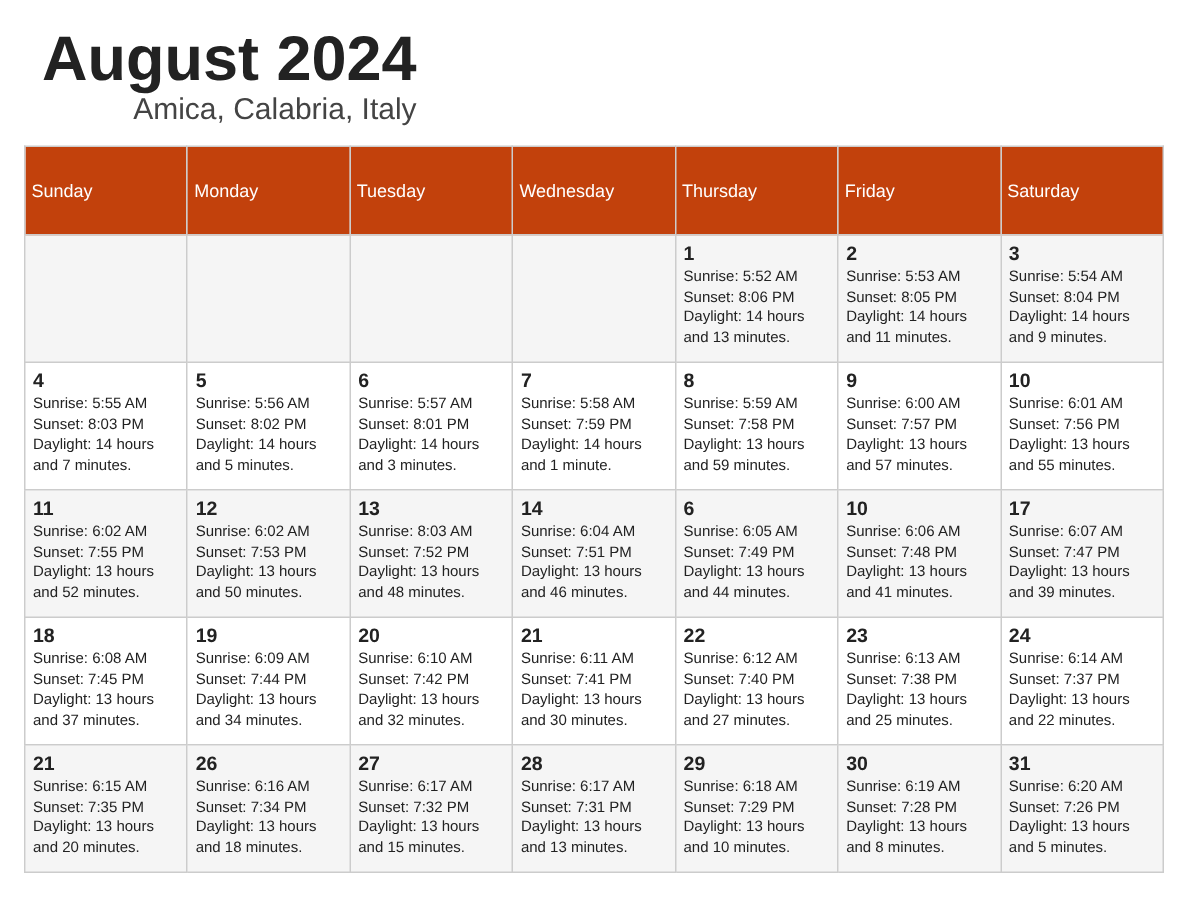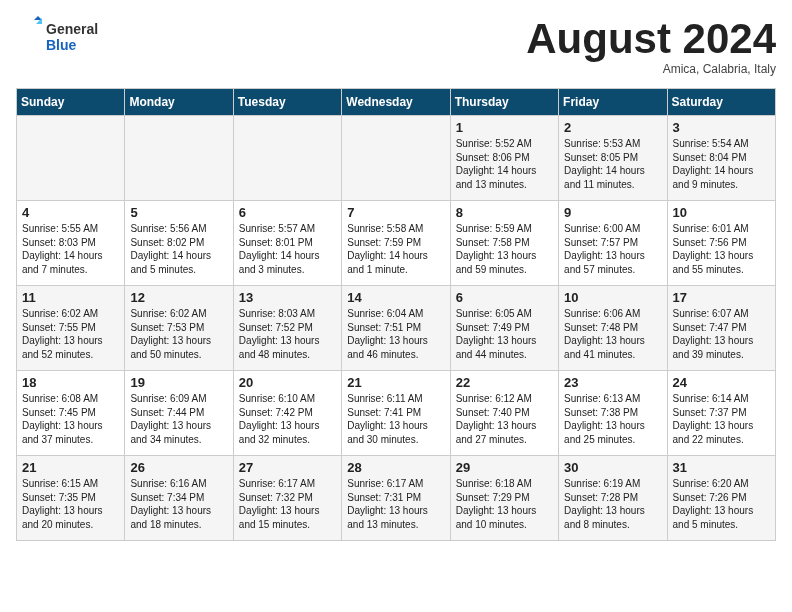--- a/index.html
+++ b/index.html
@@ -25,34 +25,34 @@
       text-align: right;
     }
     .main-title {
       font-size: 42px;
       font-weight: bold;
       color: #222;
       line-height: 1.1;
       margin-left: 12px;
     }
     .subtitle {
-      font-size: 12px;
+      font-size: 20px;
       color: #444;
     }
     table {
       width: 100%;
       border-collapse: collapse;
       table-layout: fixed;
     }
     thead tr th {
-      background-color: #0c4a6e;
+      background-color: #c2410c;
       color: #fff;
       font-size: 12px;
-      font-weight: bold;
-      padding: 6px 4px;
+      font-weight: normal;
+      padding: 22px 4px;
       text-align: left;
       border: 1px solid #ccc;
     }
     tbody tr td {
       vertical-align: top;
       padding: 4px 5px;
       font-size: 10.5px;
       color: #222;
       border: 1px solid #ccc;
       height: 85px;
@@ -72,30 +72,20 @@
     .day-info {
       font-size: 10px;
       line-height: 1.35;
       color: #222;
     }
   </style>
 </head>
 <body>
 
 <div class="header">
-  <div class="logo">
-  <svg width="110" height="40" viewBox="0 0 110 40">
-    <text x="30" y="18" font-size="14" font-weight="bold" font-family="Arial,sans-serif" fill="#333">General</text>
-    <text x="30" y="34" font-size="14" font-weight="bold" font-family="Arial,sans-serif" fill="#1565c0">Blue</text>
-    <polygon points="18,4 26,4 22,0" fill="#1565c0"></polygon>
-    <polygon points="20,8 26,8 26,2" fill="#4fc3f7"></polygon>
-    <rect x="2" y="10" width="22" height="28" fill="none"></rect>
-    <text x="4" y="38" font-size="10" font-family="Arial,sans-serif" fill="#888"></text>
-  </svg>
-</div>
   <div class="title-block">
     <div class="main-title">August 2024</div>
     <div class="subtitle">Amica, Calabria, Italy</div>
   </div>
 </div>
 
 <table>
   <thead>
     <tr>
     <th>Sunday</th>

